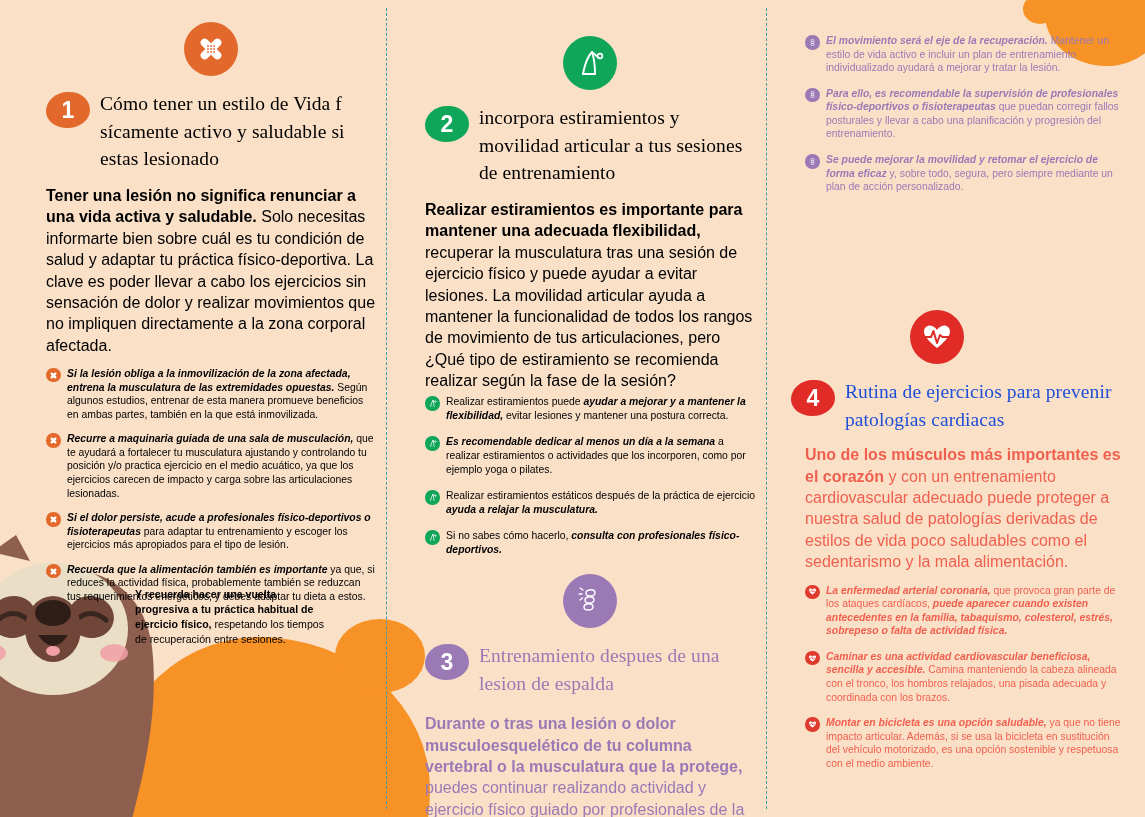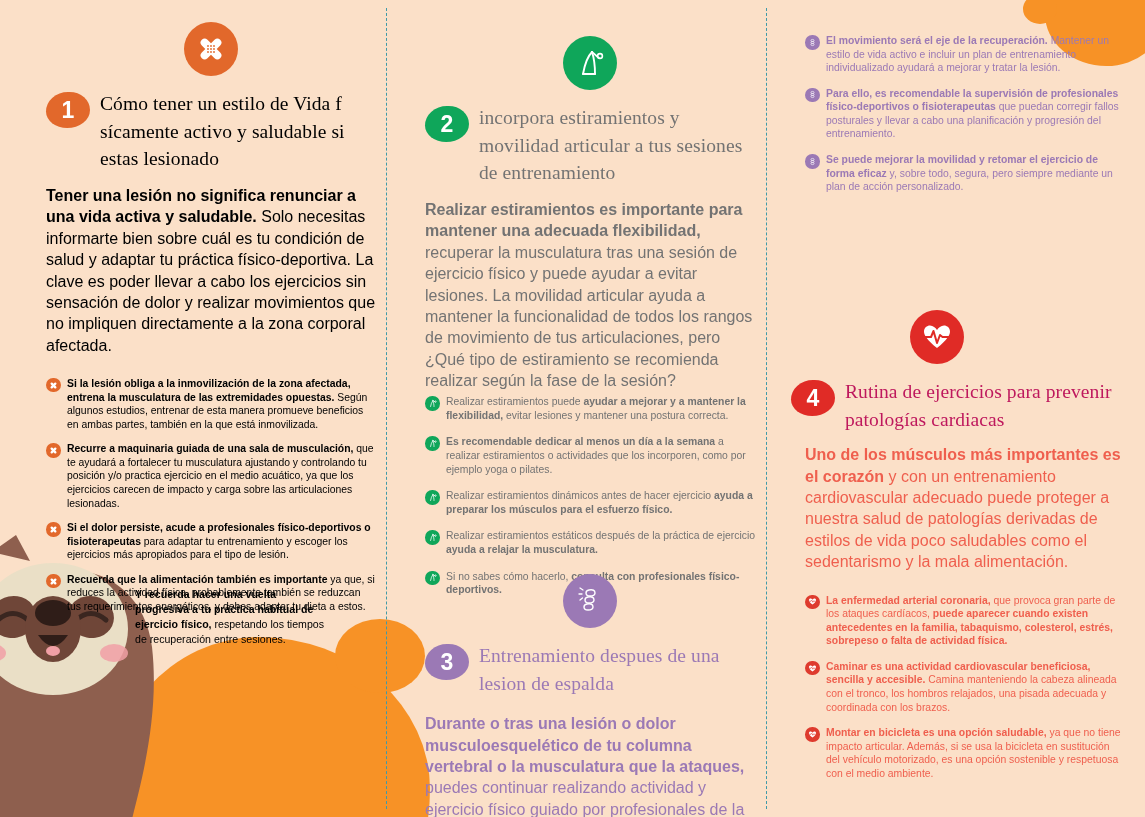--- a/index.html
+++ b/index.html
@@ -79,48 +79,48 @@
   }
 
   
   .para{
     font-size:16px; line-height:1.335;
     margin-top:12px;
   }
   .para b{ font-weight:bold; }
 
   
-  .bullets{ margin-top:21px; }
+  .bullets{ margin-top:11px; }
   .bullet{
     position:relative; padding-left:21px; margin-bottom:11px;
     font-size:10.4px; line-height:1.305;
   }
-  .bullet b{ font-weight:bold; }
+  .bullet b{ font-weight:bold;font-style:italic; }
   .bullet .bdot{
     position:absolute; left:0; top:1px;
     width:14.5px; height:14.5px; border-radius:50%;
     display:flex; align-items:center; justify-content:center;
   }
   .bullet .bdot svg{ width:9px; height:9px; }
 
   
   .sidenote{
     position:absolute; left:135px; top:587px; width:190px;
     font-size:10.6px; line-height:1.42;
   }
   .sidenote b{ font-weight:bold; }
 
   
   .t-orange{ color:#000000; }
   .bg-orange{ background:#e2682b; }
-  .t-green{ color:#737373; }
+  .t-green{ color:#000000; }
   .bg-green{ background:#0fa65a; }
   .t-purple{ color:#9b79b5; }
   .bg-purple{ background:#9b79b5; }
-  .t-red{ color:#be185d; }
+  .t-red{ color:#1d4ed8; }
   .bg-red{ background:#e02b26; }
   .t-coral{ color:#ef5f4e; }
   .bg-coral{ background:#de3b2e; }
 </style>
 </head>
 <body>
 
 <div class="page">
 
   <div class="blob-bottomleft"></div>
@@ -266,31 +266,20 @@
       </div>
       <div class="bullet t-green" style="margin-bottom:13px;">
         <span class="bdot bg-green">
           <svg viewBox="0 0 12 12">
               <path d="M6.5 2 C5 4 4 7 3.4 10" stroke="#fff" stroke-width="1" fill="none" stroke-linecap="round"></path>
               <path d="M6.5 2 C7.6 5 8 8 8 10" stroke="#fff" stroke-width="1" fill="none" stroke-linecap="round"></path>
               <path d="M6.5 2 L9.6 4" stroke="#fff" stroke-width="1" fill="none" stroke-linecap="round"></path>
               <circle cx="10" cy="3.4" r="1" stroke="#fff" stroke-width=".8" fill="none"></circle>
             </svg>
         </span>
-        <span>Realizar estiramientos dinámicos antes de hacer ejercicio </span><b>ayuda a preparar los músculos para el esfuerzo físico.</b>
-      </div>
-      <div class="bullet t-green" style="margin-bottom:13px;">
-        <span class="bdot bg-green">
-          <svg viewBox="0 0 12 12">
-              <path d="M6.5 2 C5 4 4 7 3.4 10" stroke="#fff" stroke-width="1" fill="none" stroke-linecap="round"></path>
-              <path d="M6.5 2 C7.6 5 8 8 8 10" stroke="#fff" stroke-width="1" fill="none" stroke-linecap="round"></path>
-              <path d="M6.5 2 L9.6 4" stroke="#fff" stroke-width="1" fill="none" stroke-linecap="round"></path>
-              <circle cx="10" cy="3.4" r="1" stroke="#fff" stroke-width=".8" fill="none"></circle>
-            </svg>
-        </span>
         <span>Realizar estiramientos estáticos después de la práctica de ejercicio </span><b>ayuda a relajar la musculatura.</b>
       </div>
       <div class="bullet t-green">
         <span class="bdot bg-green">
           <svg viewBox="0 0 12 12">
               <path d="M6.5 2 C5 4 4 7 3.4 10" stroke="#fff" stroke-width="1" fill="none" stroke-linecap="round"></path>
               <path d="M6.5 2 C7.6 5 8 8 8 10" stroke="#fff" stroke-width="1" fill="none" stroke-linecap="round"></path>
               <path d="M6.5 2 L9.6 4" stroke="#fff" stroke-width="1" fill="none" stroke-linecap="round"></path>
               <circle cx="10" cy="3.4" r="1" stroke="#fff" stroke-width=".8" fill="none"></circle>
             </svg>
@@ -313,21 +302,21 @@
             <path d="M8 9 L5 9"></path>
             <path d="M8.5 13 L6 15"></path>
         </g>
       </svg>
     </div>
     <div class="heading">
       <div class="num-badge bg-purple">3</div>
       <div class="heading-text t-purple">Entrenamiento despues de una lesion de espalda</div>
     </div>
     <p class="para t-purple" style="margin-top:16px;">
-      <b>Durante o tras una lesión o dolor musculoesquelético de tu columna vertebral o la musculatura que la ataques,</b><span> puedes continuar realizando actividad y ejercicio físico guiado por profesionales de la salud y el ejercicio físico.</span>
+      <b>Durante o tras una lesión o dolor musculoesquelético de tu columna vertebral o la musculatura que la protege,</b><span> puedes continuar realizando actividad y ejercicio físico guiado por profesionales de la salud y el ejercicio físico.</span>
     </p>
   </div>
 
   <div class="col col3" style="top:34px;">
     <div class="bullets" style="margin-top:0;">
       <div class="bullet t-purple" style="margin-bottom:12px;">
         <span class="bdot bg-purple">
           <svg viewBox="0 0 12 12">
               <g stroke="#fff" stroke-width=".85" fill="none">
                 <ellipse cx="6" cy="3.3" rx="2.1" ry="1.4"></ellipse>

